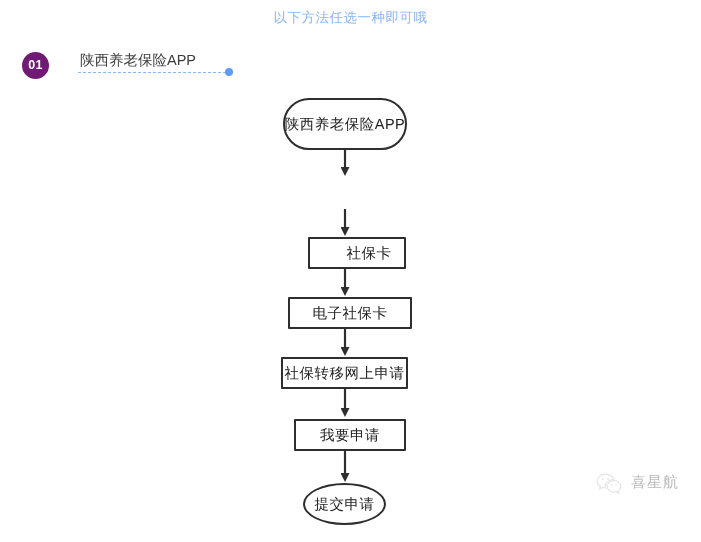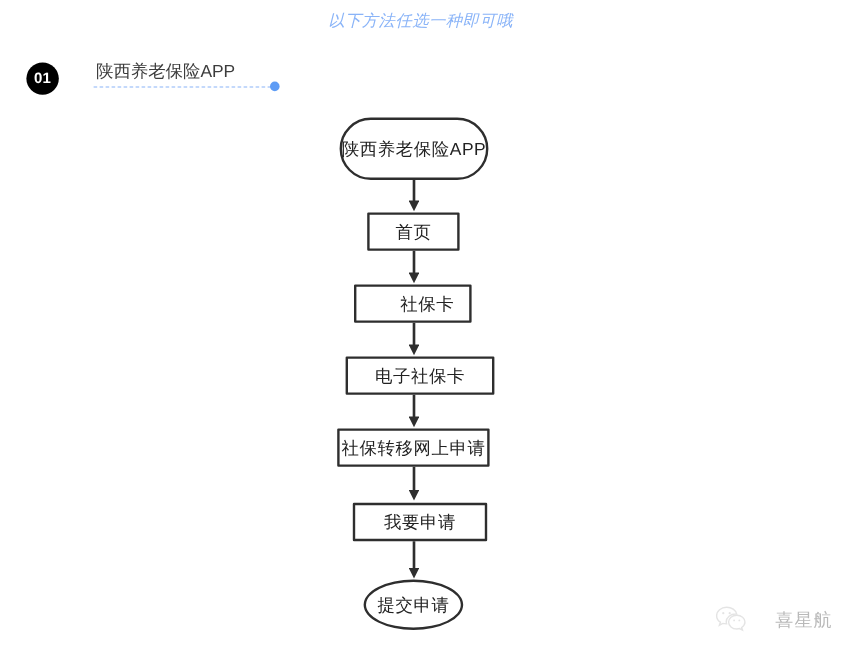--- a/index.html
+++ b/index.html
@@ -21,38 +21,37 @@
     position: absolute;
     top: 9px;
     left: 0;
     width: 701px;
     text-align: center;
     font-size: 13.5px;
     color: #8ab4f8;
     letter-spacing: 0.5px;
     line-height: 18px;
     white-space: nowrap;
-    font-style: italic;
   }
 
   
   .step-row {
     position: absolute;
     top: 50px;
     left: 22px;
     height: 34px;
   }
   .step-badge {
     position: absolute;
     left: 0;
     top: 2px;
     width: 27px;
     height: 27px;
     border-radius: 50%;
-    background: #000000;
+    background: #701a75;
     color: #ffffff;
     font-size: 12.5px;
     font-weight: bold;
     line-height: 27px;
     text-align: center;
     letter-spacing: 0.3px;
   }
   .step-label {
     position: absolute;
     left: 58px;
@@ -111,26 +110,26 @@
     top: 0;
     width: 701px;
     height: 542px;
     pointer-events: none;
   }
 
   
   .watermark {
     position: absolute;
     left: 596px;
-    top: 496px;
+    top: 472px;
     width: 98px;
     height: 32px;
     display: flex;
-    align-items: flex-end;
-    gap: 24px;
+    align-items: flex-start;
+    gap: 9px;
   }
   .wm-icon { width: 26px; height: 24px; display: block; opacity: 0.55; }
   .wm-text {
     font-size: 15px;
     color: #b9b9b9;
     letter-spacing: 1px;
     line-height: 20px;
     white-space: nowrap;
   }
 </style>
@@ -161,25 +160,22 @@
       <line x1="345" y1="329" x2="345" y2="348"></line>
       <line x1="345" y1="389" x2="345" y2="409"></line>
       <line x1="345" y1="451" x2="345" y2="474"></line>
     </g>
   </svg>
 
   <div class="node stadium" style="left:283px; top:98px; width:124px; height:52px;">
     <span>陕西养老保险APP</span>
   </div>
 
-  <div class="node rect" style="left:306px; top:177px; width:77px; height:32px;">
-    <span>首页</span>
-  </div>
-
-  <div class="node rect" style="left:295px; top:237px; width:98px; height:32px;padding-left:24px;">
+
+  <div class="node rect" style="left:308px; top:237px; width:98px; height:32px;padding-left:24px;">
     <span>社保卡</span>
   </div>
 
   <div class="node rect" style="left:288px; top:297px; width:124px; height:32px;">
     <span>电子社保卡</span>
   </div>
 
   <div class="node rect" style="left:281px; top:357px; width:127px; height:32px;">
     <span>社保转移网上申请</span>
   </div>

